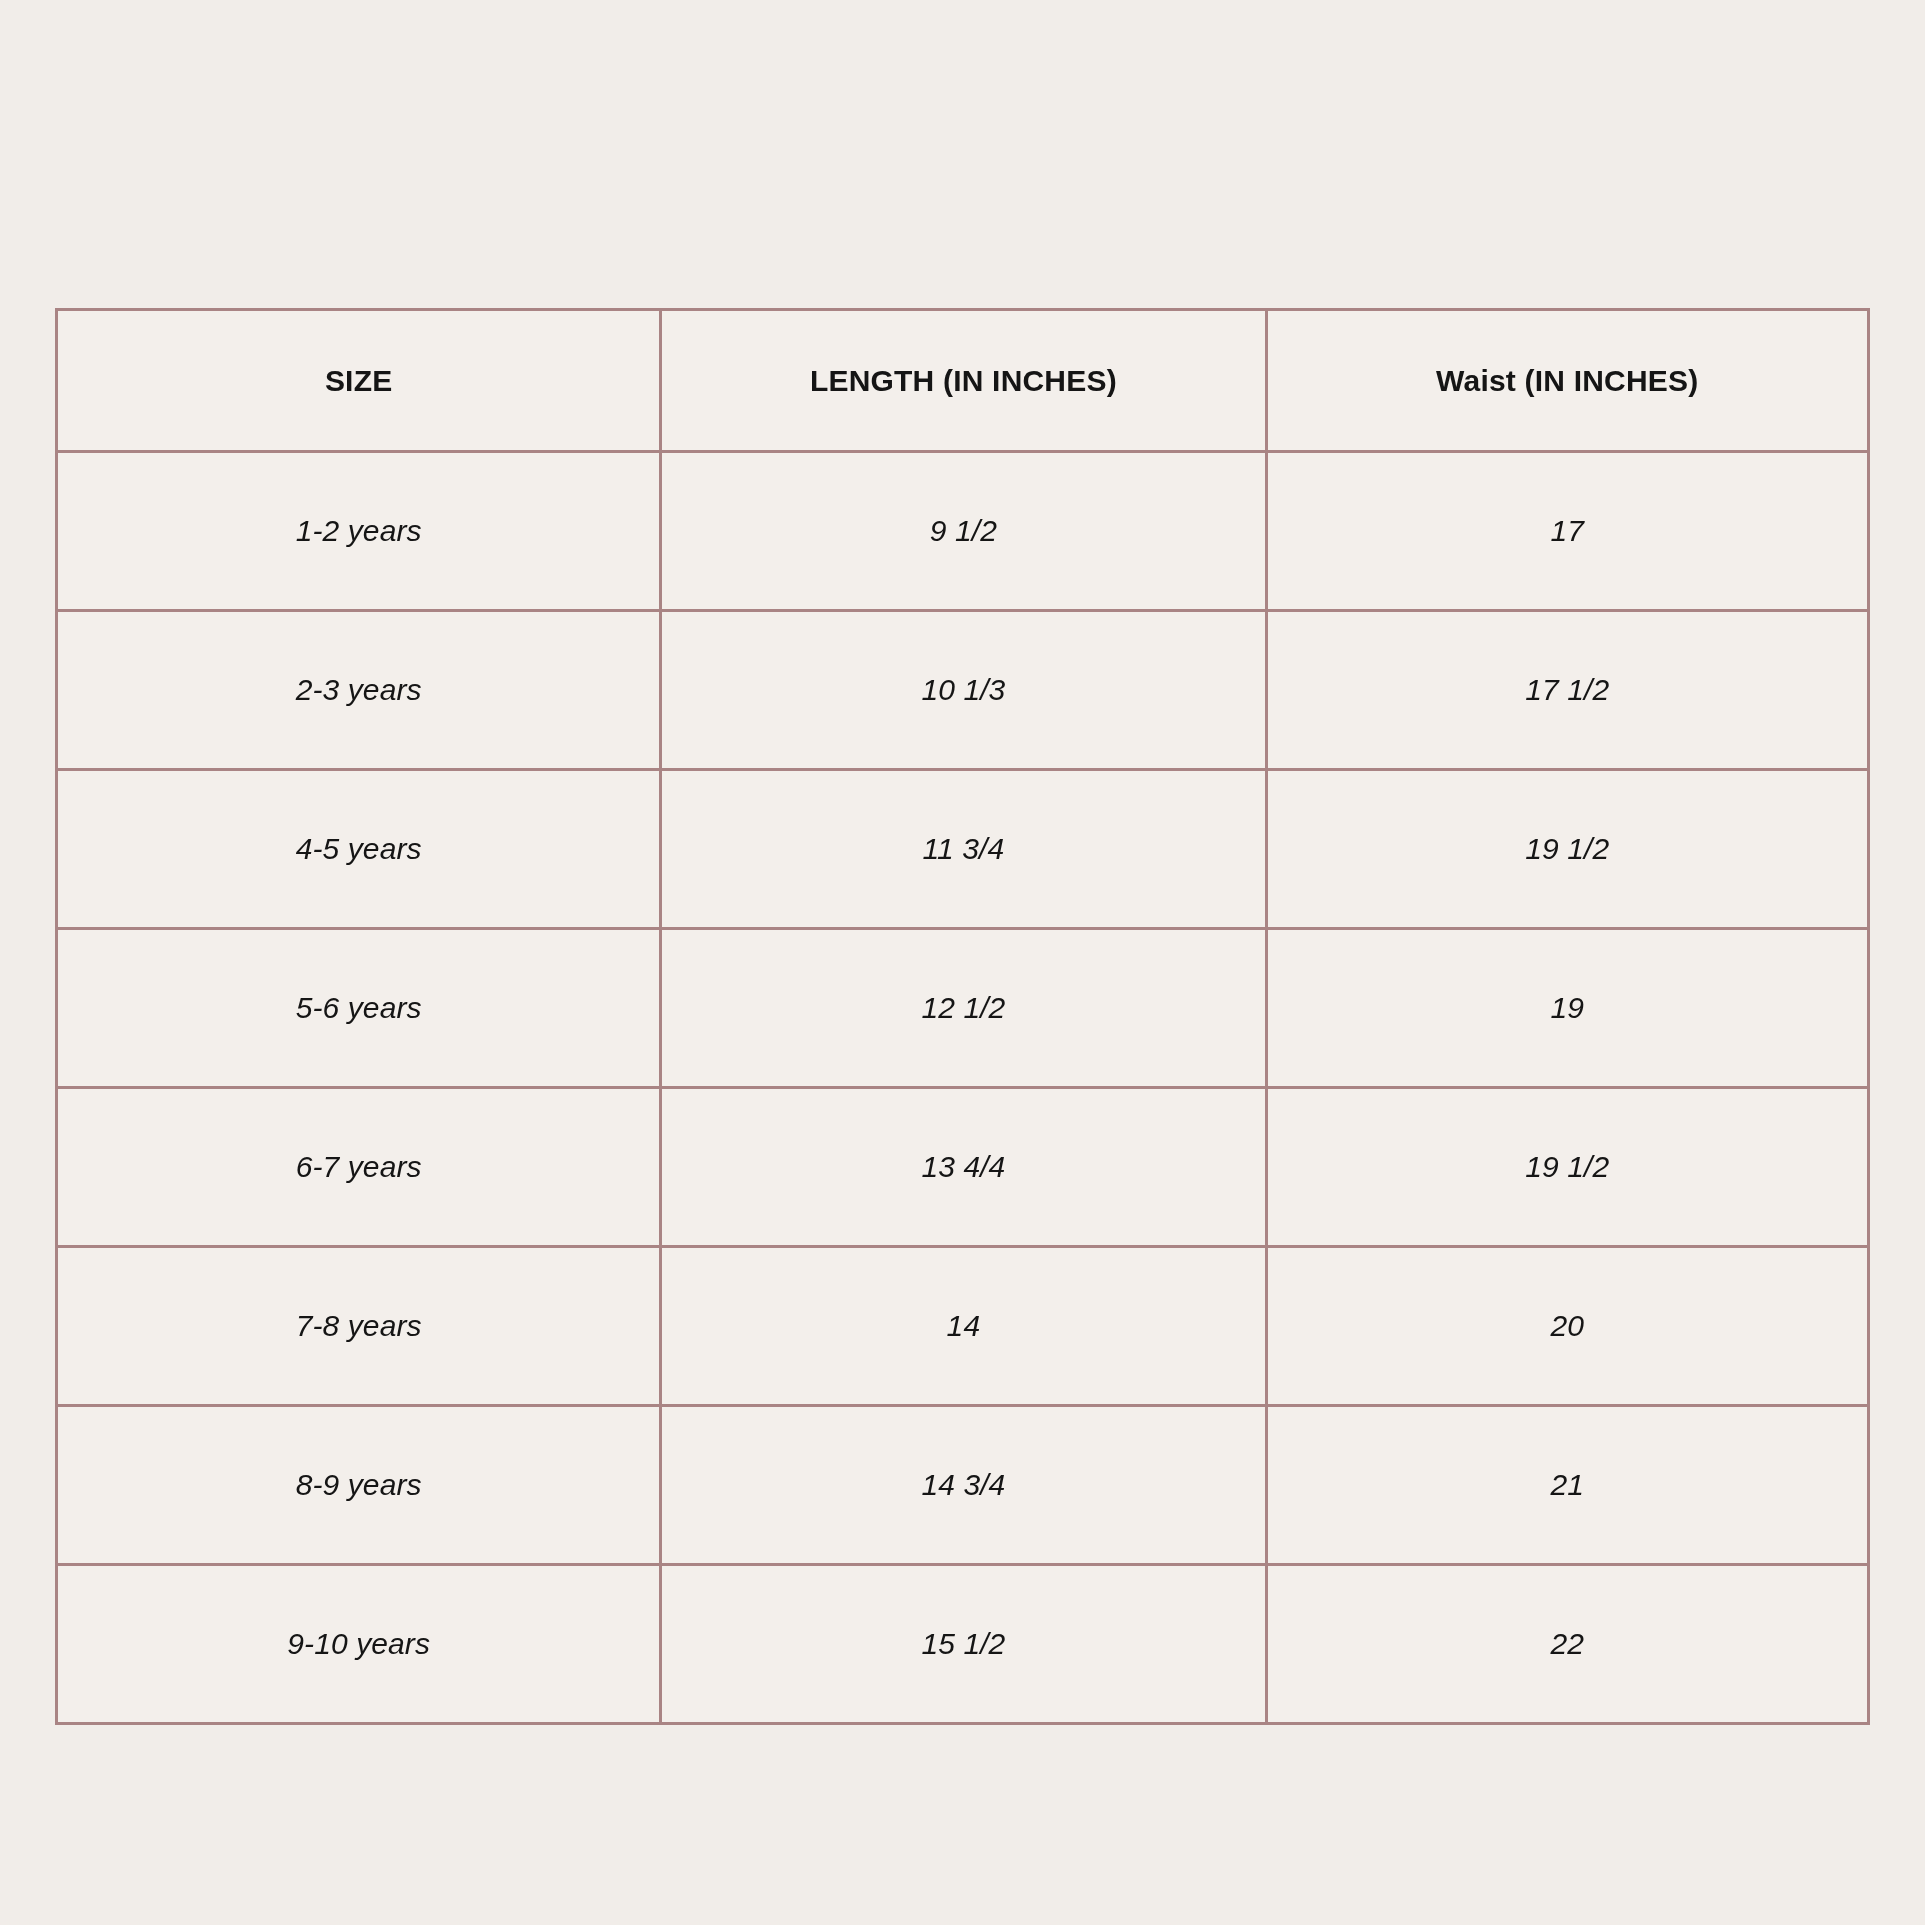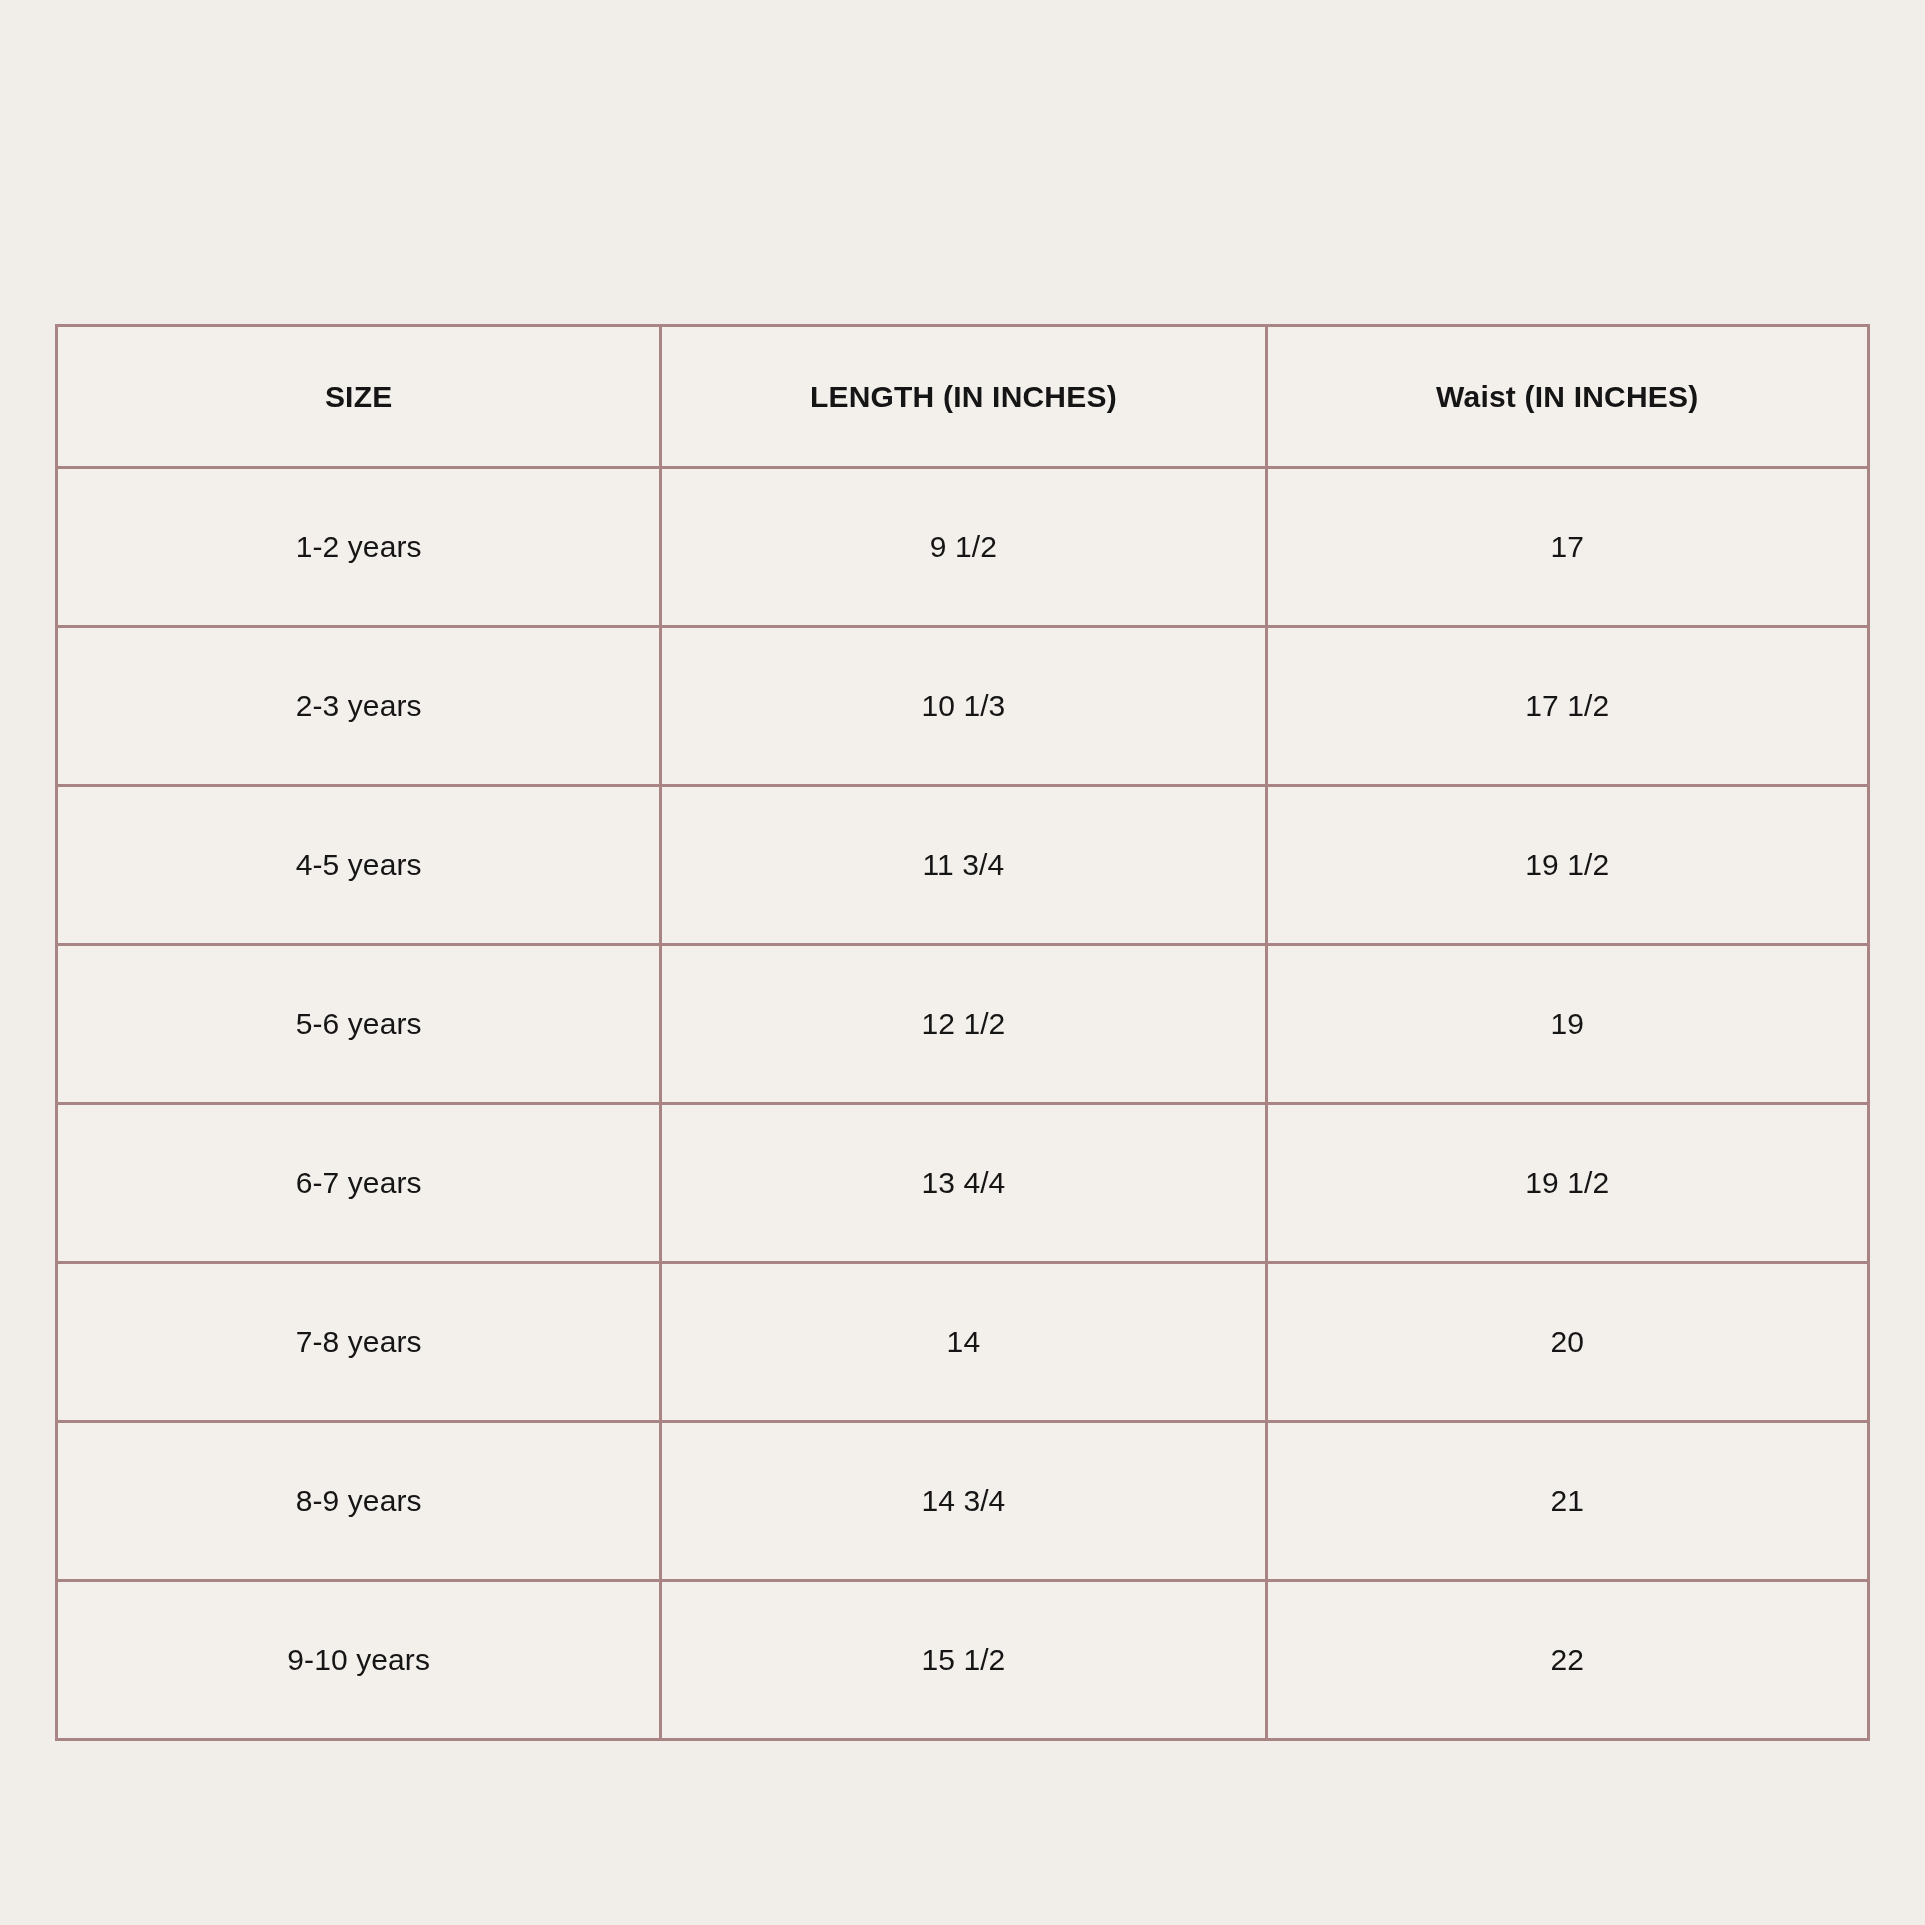--- a/index.html
+++ b/index.html
@@ -17,21 +17,21 @@
   .page {
     position: relative;
     width: 1926px;
     height: 1926px;
     box-sizing: border-box;
   }
 
   .size-chart-wrap {
     position: absolute;
     left: 55px;
-    top: 324px;
+    top: 308px;
     width: 1815px;
     height: 1417px;
   }
 
   table.size-chart {
     width: 100%;
     height: 100%;
     border-collapse: collapse;
     table-layout: fixed;
     background: #f3efeb;
@@ -57,20 +57,21 @@
     font-size: 30px;
     font-weight: 700;
     letter-spacing: 0.2px;
   }
 
   table.size-chart tbody td {
     height: 142px;
     font-size: 30px;
     font-weight: 400;
     letter-spacing: 0.1px;
+    font-style: italic;
   }
 </style>
 </head>
 <body>
 
 <div class="page">
 
   <div class="size-chart-wrap">
     <table class="size-chart">
       <colgroup>

